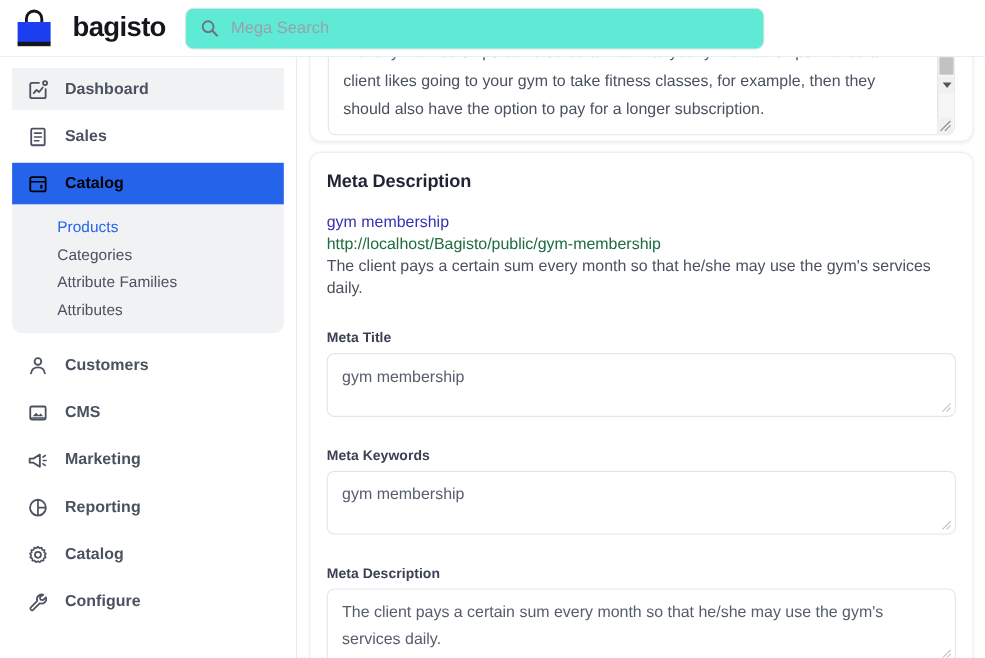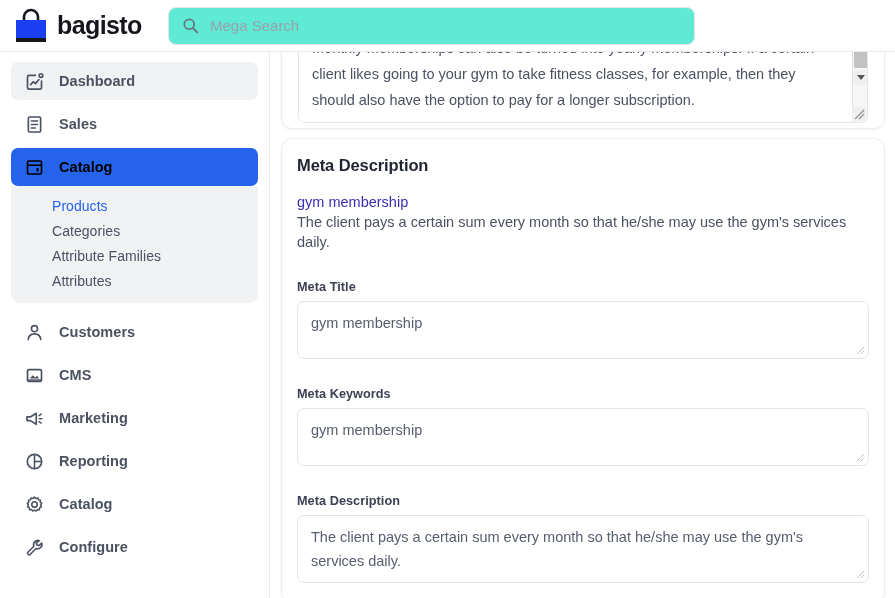--- a/index.html
+++ b/index.html
@@ -21,21 +21,21 @@
     height: 52px;
     background: #ffffff;
     border-bottom: 1px solid #e9eaec;
     display: flex;
     align-items: center;
   }
 
   #brand {
     display: flex;
     align-items: center;
-    gap: 9px;
+    gap: 18px;
     margin-left: 14px;
     width: 140px;
   }
 
   .bag-icon { width: 34px; height: 36px; display: block; flex: none; }
 
   #brand-name {
     font-size: 25px;
     font-weight: 700;
     color: #14161c;
@@ -77,21 +77,21 @@
     padding: 10px 11px 0 11px;
     overflow: hidden;
   }
 
   .nav-item {
     display: flex;
     align-items: center;
     gap: 14px;
     height: 38px;
     padding: 0 13px;
-    border-radius: 7px;
+    border-radius: 0;
     cursor: pointer;
     color: #4a5160;
     margin-bottom: 5px;
   }
   .nav-item .label {
     font-size: 14.5px;
     font-weight: 600;
     letter-spacing: 0.05px;
   }
   .nav-item .nav-icon { width: 21px; height: 21px; flex: none; display: block; }
@@ -382,20 +382,21 @@
       </svg>
     </div>
   </div>
 
   <div class="card" id="card-meta">
 
     <div class="card-title">Meta Description</div>
 
     <div>
       <div class="serp-title">gym membership</div>
+      <div class="serp-url">http://localhost/Bagisto/public/gym-membership</div>
       <div class="serp-desc">The client pays a certain sum every month so that he/she may use the gym's services daily.</div>
     </div>
 
     <div class="field">
       <div class="field-label">Meta Title</div>
       <div class="field-box">
         <div class="field-value">gym membership</div>
         <svg class="grip" viewBox="0 0 12 12">
           <line x1="2" y1="10" x2="10" y2="2" stroke="#b6bac2" stroke-width="1"></line>
           <line x1="6" y1="10" x2="10" y2="6" stroke="#b6bac2" stroke-width="1"></line>

